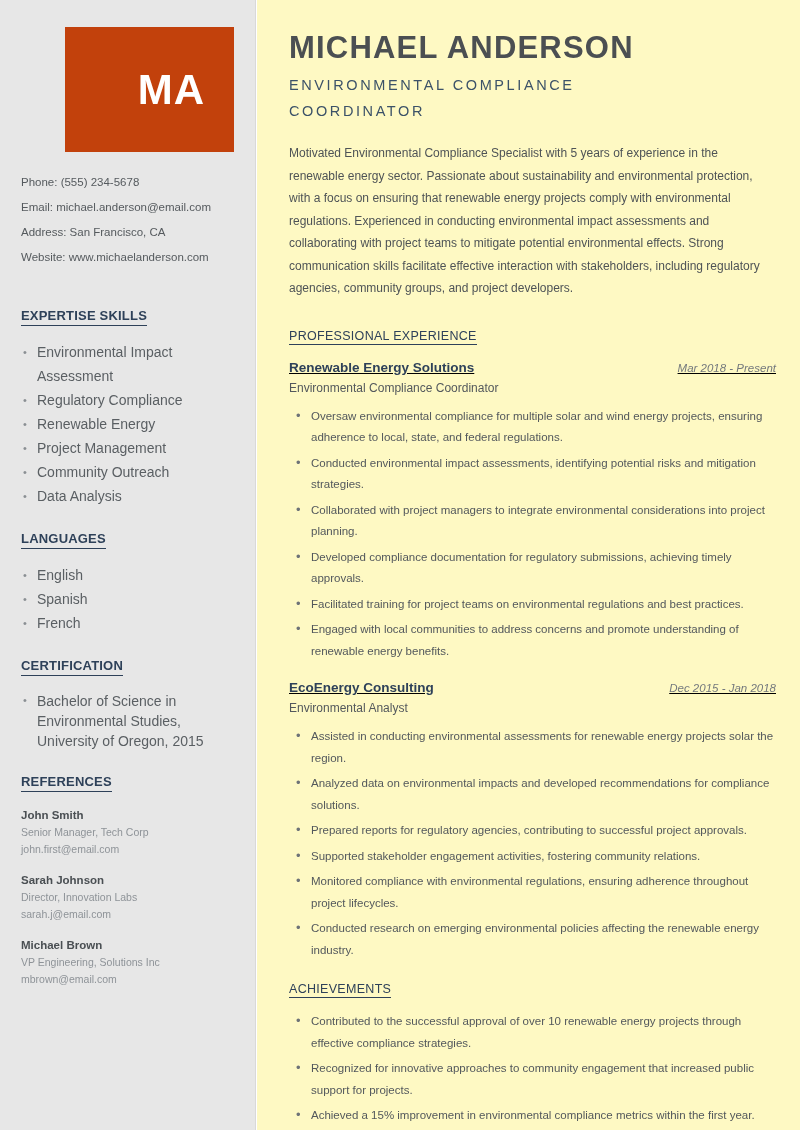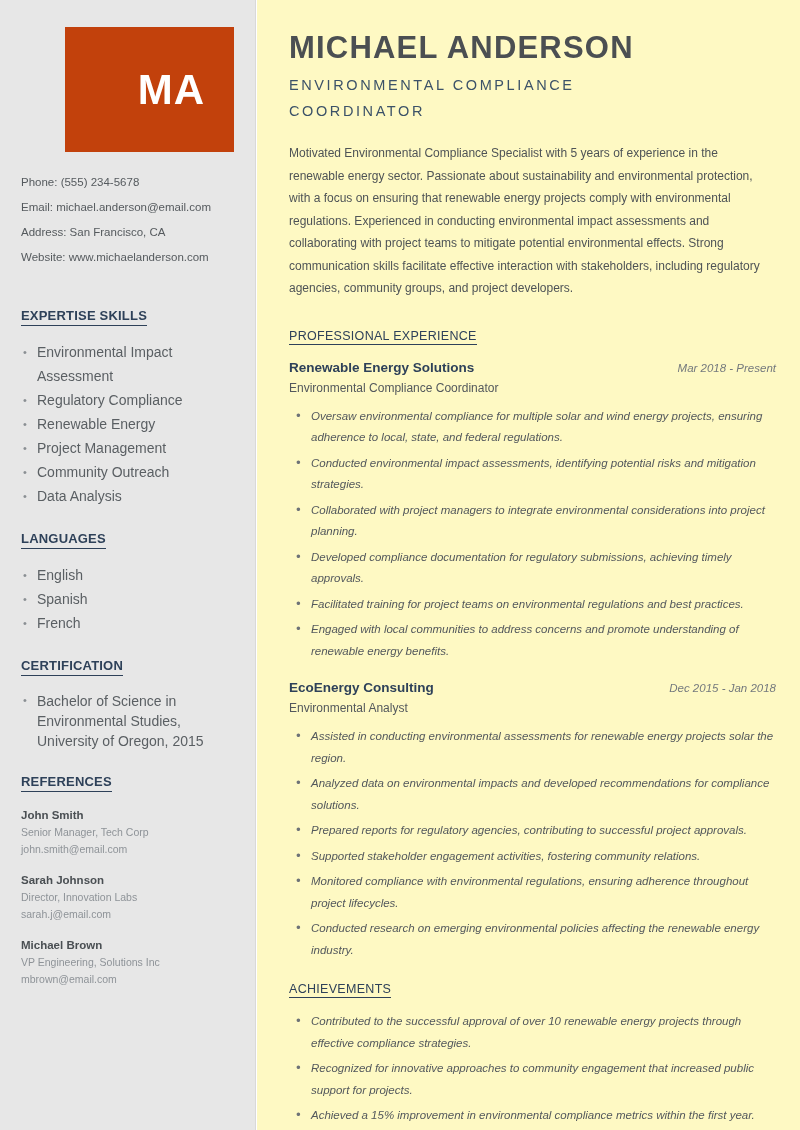--- a/index.html
+++ b/index.html
@@ -164,20 +164,21 @@
     display: inline-block;
     padding-bottom: 1px;
     margin: 0 0 13px 0;
   }
 
   .job { margin-bottom: 16px; }
   .job-row {
     display: flex;
     justify-content: space-between;
     align-items: baseline;
+    text-decoration: underline;
   }
   .job-company {
     font-size: 13.5px;
     font-weight: bold;
     color: #2e4159;
     line-height: 20px;
   }
   .job-dates {
     font-size: 11.5px;
     font-style: italic;
@@ -197,21 +198,20 @@
     margin: 0;
     padding: 0;
   }
   ul.bullets li {
     position: relative;
     font-size: 11.5px;
     color: #53585c;
     line-height: 21.5px;
     padding-left: 22px;
     margin-bottom: 4px;
-    font-style: italic;
   }
   ul.bullets li::before {
     content: "\2022";
     position: absolute;
     left: 7px;
     top: -1px;
     color: #6e7377;
     font-size: 13px;
   }
 
@@ -265,21 +265,21 @@
           <li class="multiline">Bachelor of Science in Environmental Studies, University of Oregon, 2015</li>
         </ul>
       </div>
 
       <div class="side-section">
         <div class="side-heading">REFERENCES</div>
 
         <div class="ref-item">
           <div class="ref-name">John Smith</div>
           <div class="ref-role">Senior Manager, Tech Corp</div>
-          <div class="ref-email">john.smith@email.com</div>
+          <div class="ref-email">john.first@email.com</div>
         </div>
 
         <div class="ref-item">
           <div class="ref-name">Sarah Johnson</div>
           <div class="ref-role">Director, Innovation Labs</div>
           <div class="ref-email">sarah.j@email.com</div>
         </div>
 
         <div class="ref-item">
           <div class="ref-name">Michael Brown</div>

